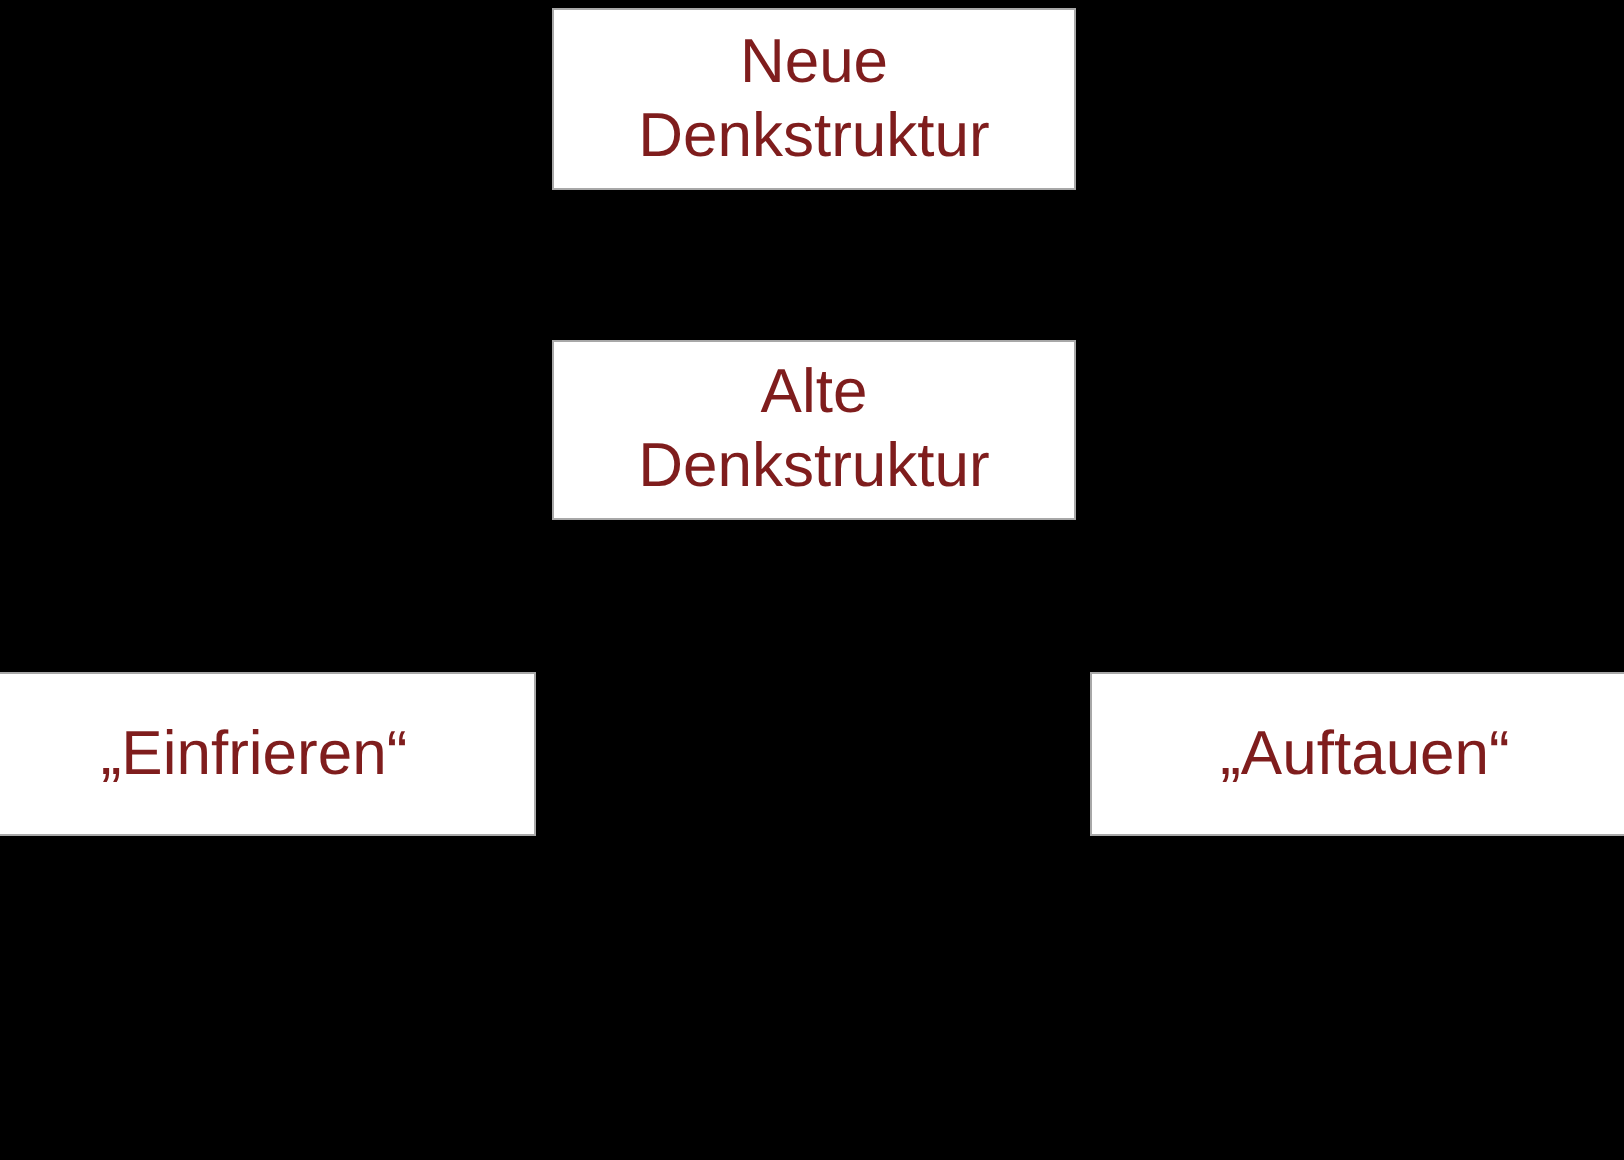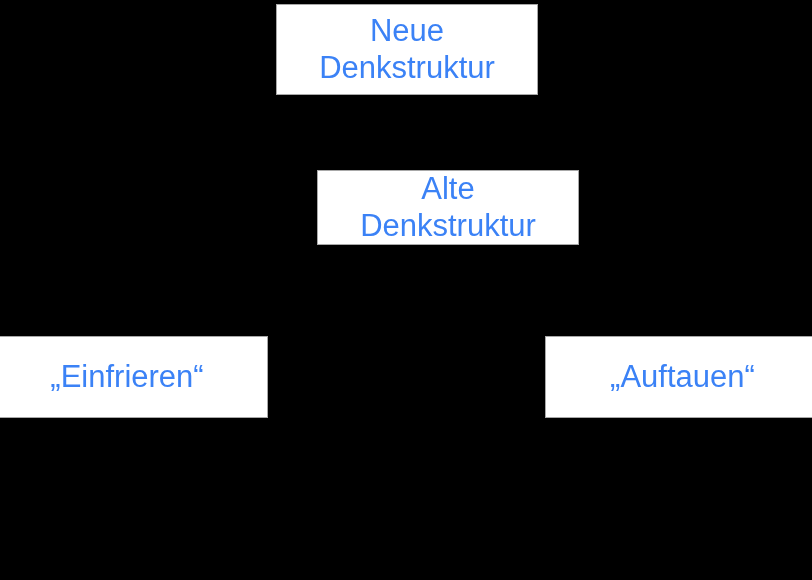--- a/index.html
+++ b/index.html
@@ -17,42 +17,41 @@
   }
   .node {
     position: absolute;
     background: #ffffff;
     border: 1px solid #a8a8a8;
     box-sizing: border-box;
     display: flex;
     align-items: center;
     justify-content: center;
     text-align: center;
-    color: #3b82f6;
+    color: #7f1d1d;
     font-family: "Liberation Sans", sans-serif;
     font-size: 31px;
     line-height: 1.18;
     font-weight: 400;
     letter-spacing: 0px;
     white-space: pre-line;
   }
 
   
   #node-neue-denkstruktur {
     left: 276px;
     top: 4px;
     width: 262px;
     height: 91px;
   }
   #node-alte-denkstruktur {
     left: 276px;
     top: 170px;
     width: 262px;
-    height: 75px;
-    margin-left: 41px;
+    height: 90px;
   }
   #node-einfrieren {
     left: -14px;
     top: 336px;
     width: 282px;
     height: 82px;
   }
   #node-auftauen {
     left: 545px;
     top: 336px;

